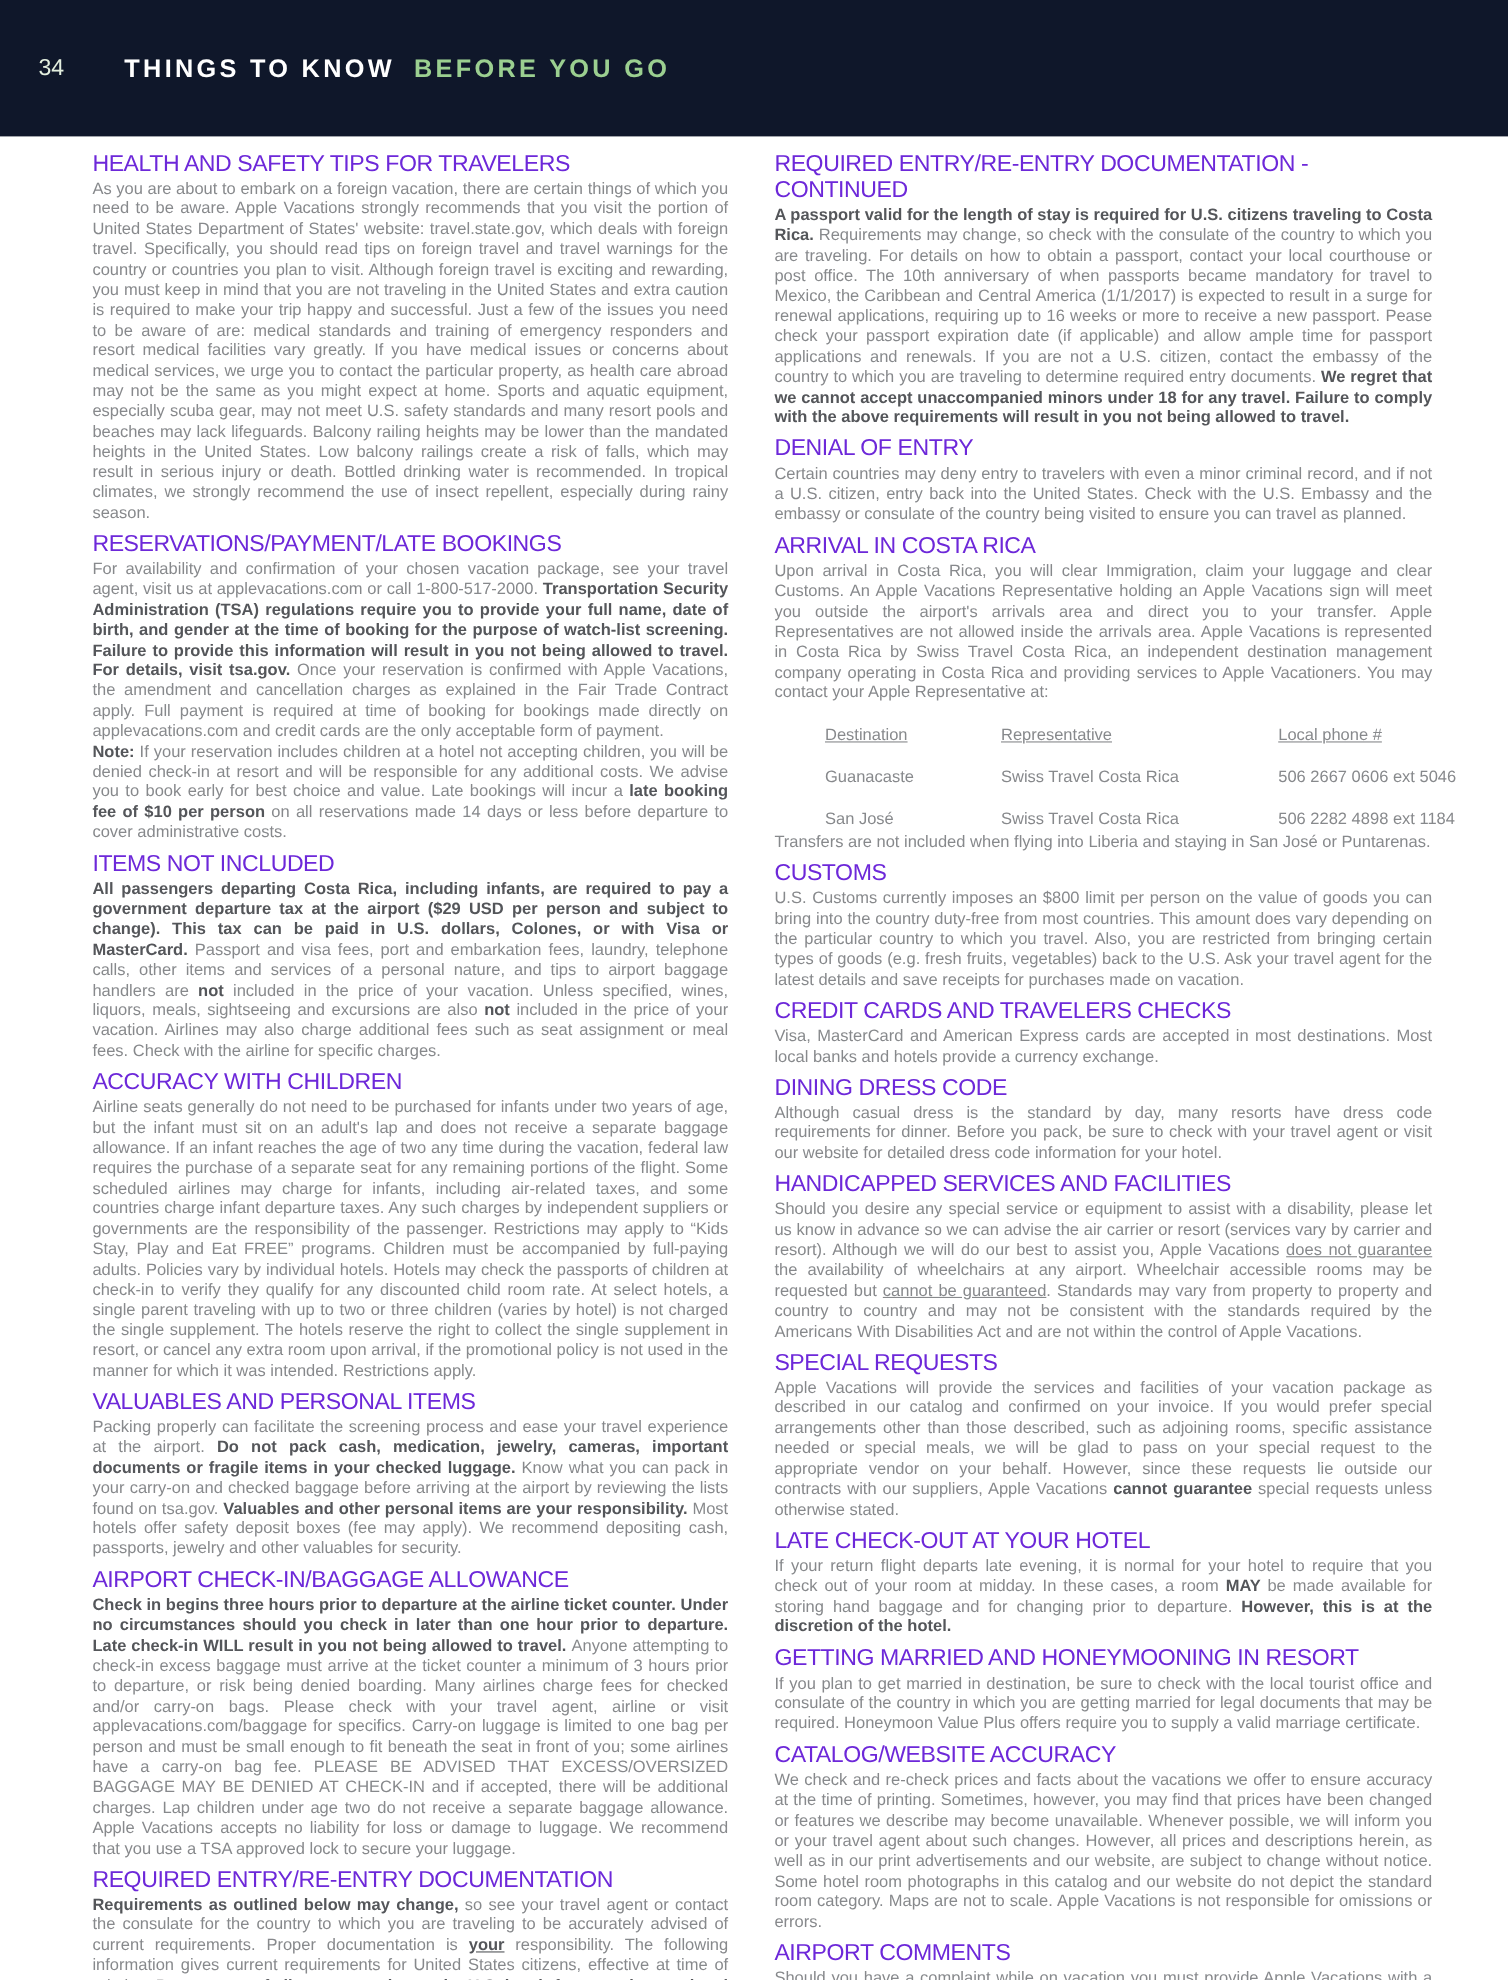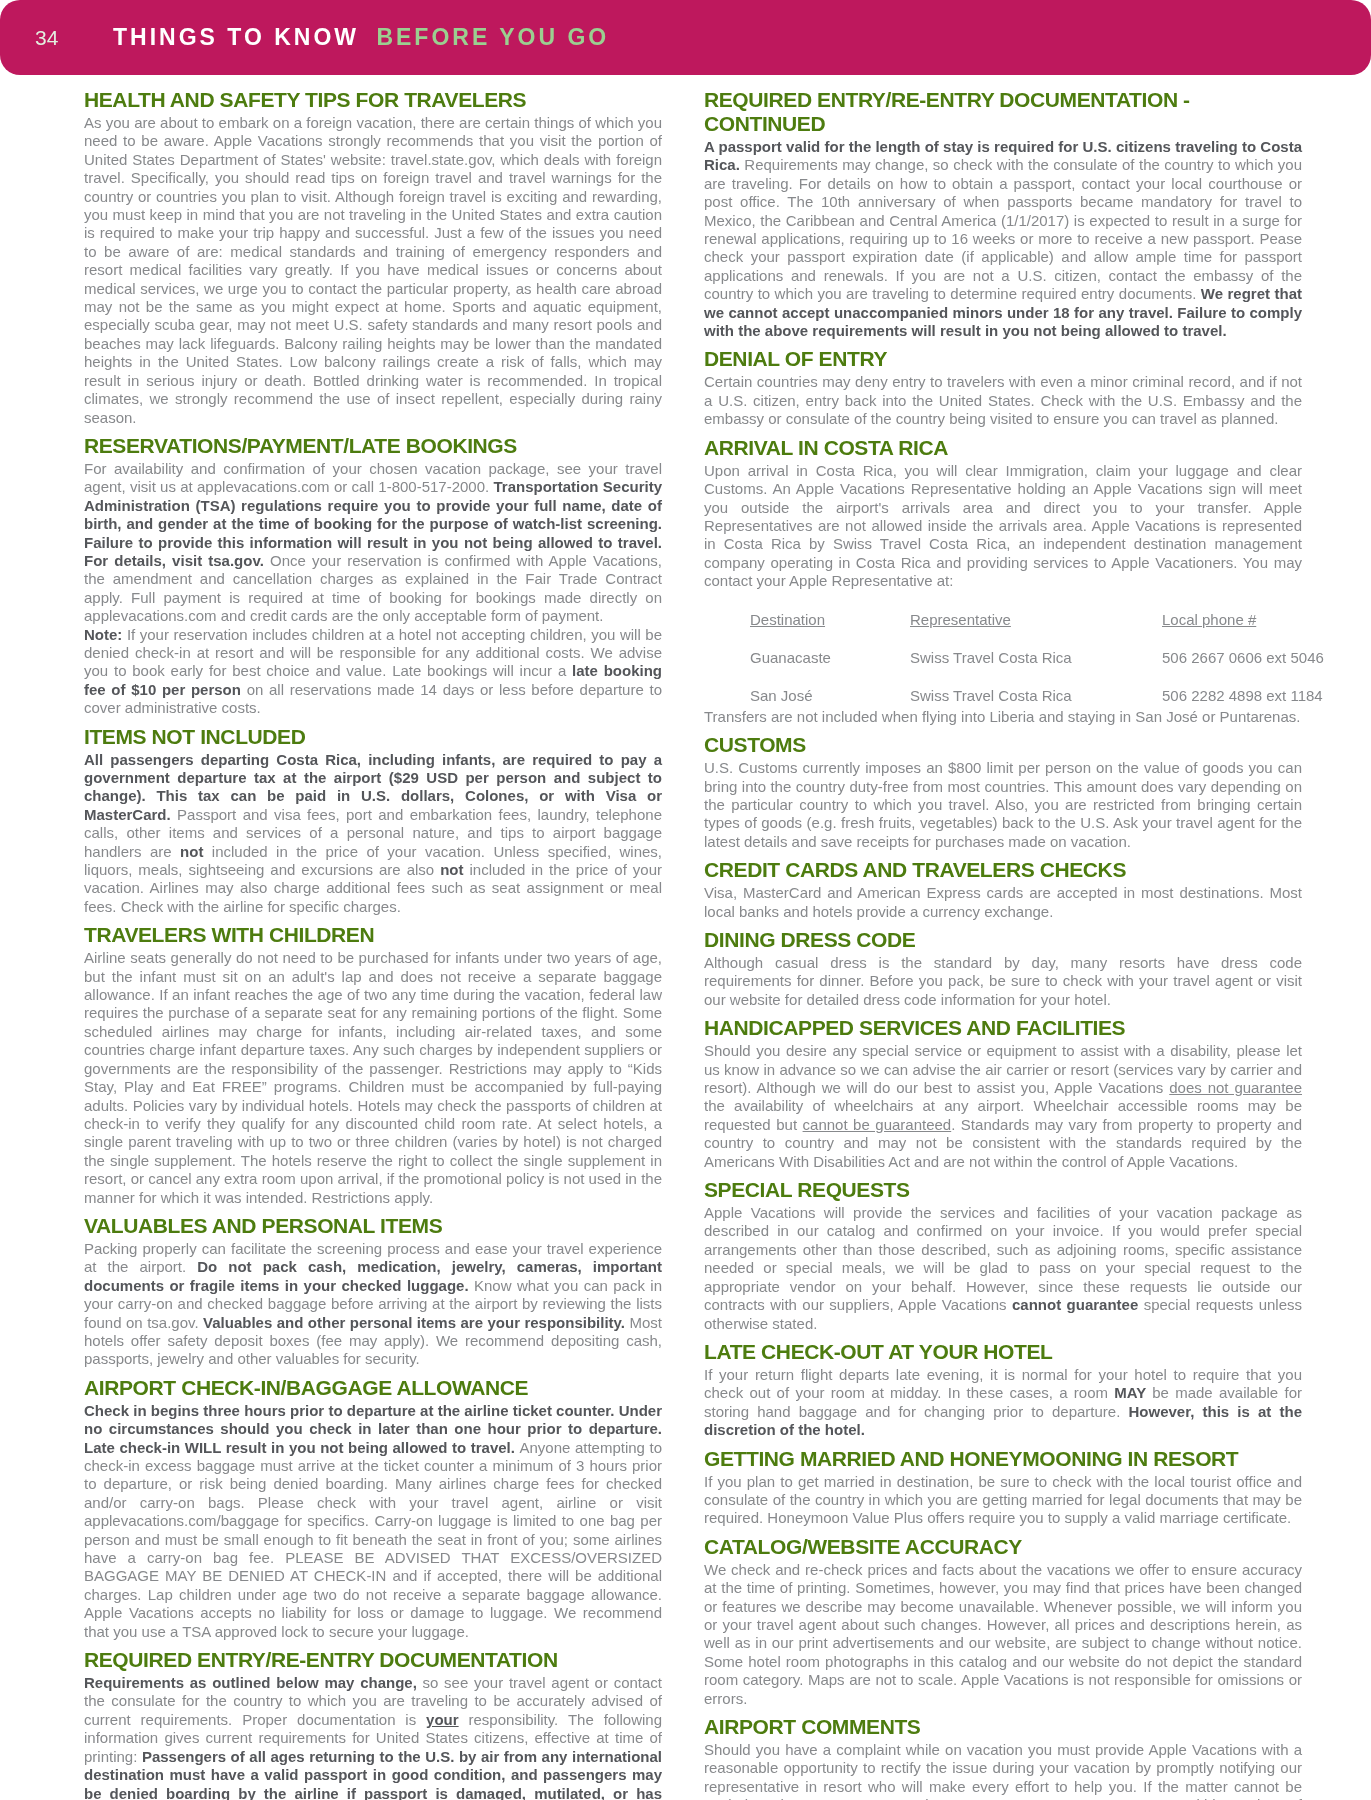--- a/index.html
+++ b/index.html
@@ -1,26 +1,26 @@
 <!DOCTYPE html>
 <html><head>
 <meta charset="utf-8">
 <style>
   html,body{margin:0;padding:0;background:#ffffff;}
   .page{position:relative;width:1371px;height:1800px;background:#ffffff;overflow:hidden;
         font-family:"Liberation Sans",sans-serif;}
-  .header{height:75px;background:#be185d;display:flex;align-items:center;border-radius:20px;}
+  .header{height:124px;background:#0f172a;display:flex;align-items:center;}
   .page-num{color:#e3efdf;font-size:21px;margin-left:35px;width:42px;flex:none;}
   .title{margin-left:36px;font-weight:bold;font-size:23px;letter-spacing:3px;white-space:nowrap;}
   .title-strong{color:#ffffff;}
   .title-light{color:#9bcf90;margin-left:8px;}
   .content{display:flex;padding:6px 0 0 84px;}
   .col{width:578px;flex:none;}
   .col-right{width:598px;margin-left:42px;}
-  h2.sec{color:#4d7c0f;font-size:21px;line-height:24px;font-weight:bold;
+  h2.sec{color:#6d28d9;font-size:21px;line-height:24px;font-weight:normal;
          margin:7px 0 2px 0;letter-spacing:-0.4px;}
   p.para{color:#87898c;font-size:15px;line-height:18.4px;margin:0;text-align:justify;
          text-justify:inter-word;}
   .b{font-weight:bold;color:#54565a;}
   .u{text-decoration:underline;}
   .tbl{margin:3px 0 2px 46px;color:#87898c;font-size:15px;line-height:18.4px;}
   .tbl-row{display:flex;margin-top:20px;}
   .tbl-c0{width:160px;flex:none;}
   .tbl-c1{width:252px;flex:none;}
   .tbl-c2{width:186px;flex:none;}
@@ -46,21 +46,21 @@
         <div class="section">
           <h2 class="sec">RESERVATIONS/PAYMENT/LATE BOOKINGS</h2>
           <p class="para"><span>For availability and confirmation of your chosen vacation package, see your travel agent, visit us at applevacations.com or call 1-800-517-2000. </span><span class="b ">Transportation Security Administration (TSA) regulations require you to provide your full name, date of birth, and gender at the time of booking for the purpose of watch-list screening. Failure to provide this information will result in you not being allowed to travel. For details, visit tsa.gov. </span><span>Once your reservation is confirmed with Apple Vacations, the amendment and cancellation charges as explained in the Fair Trade Contract apply. Full payment is required at time of booking for bookings made directly on applevacations.com and credit cards are the only acceptable form of payment.</span></p>
           <p class="para"><span class="b ">Note: </span><span>If your reservation includes children at a hotel not accepting children, you will be denied check-in at resort and will be responsible for any additional costs. We advise you to book early for best choice and value. Late bookings will incur a </span><span class="b ">late booking fee of $10 per person </span><span>on all reservations made 14 days or less before departure to cover administrative costs.</span></p>
         </div>
         <div class="section">
           <h2 class="sec">ITEMS NOT INCLUDED</h2>
           <p class="para"><span class="b ">All passengers departing Costa Rica, including infants, are required to pay a government departure tax at the airport ($29 USD per person and subject to change). This tax can be paid in U.S. dollars, Colones, or with Visa or MasterCard. </span><span>Passport and visa fees, port and embarkation fees, laundry, telephone calls, other items and services of a personal nature, and tips to airport baggage handlers are </span><span class="b ">not </span><span>included in the price of your vacation. Unless specified, wines, liquors, meals, sightseeing and excursions are also </span><span class="b ">not </span><span>included in the price of your vacation. Airlines may also charge additional fees such as seat assignment or meal fees. Check with the airline for specific charges.</span></p>
         </div>
         <div class="section">
-          <h2 class="sec">TRAVELERS WITH CHILDREN</h2>
+          <h2 class="sec">ACCURACY WITH CHILDREN</h2>
           <p class="para"><span>Airline seats generally do not need to be purchased for infants under two years of age, but the infant must sit on an adult's lap and does not receive a separate baggage allowance. If an infant reaches the age of two any time during the vacation, federal law requires the purchase of a separate seat for any remaining portions of the flight. Some scheduled airlines may charge for infants, including air-related taxes, and some countries charge infant departure taxes. Any such charges by independent suppliers or governments are the responsibility of the passenger. Restrictions may apply to “Kids Stay, Play and Eat FREE” programs. Children must be accompanied by full-paying adults. Policies vary by individual hotels. Hotels may check the passports of children at check-in to verify they qualify for any discounted child room rate. At select hotels, a single parent traveling with up to two or three children (varies by hotel) is not charged the single supplement. The hotels reserve the right to collect the single supplement in resort, or cancel any extra room upon arrival, if the promotional policy is not used in the manner for which it was intended. Restrictions apply.</span></p>
         </div>
         <div class="section">
           <h2 class="sec">VALUABLES AND PERSONAL ITEMS</h2>
           <p class="para"><span>Packing properly can facilitate the screening process and ease your travel experience at the airport. </span><span class="b ">Do not pack cash, medication, jewelry, cameras, important documents or fragile items in your checked luggage. </span><span>Know what you can pack in your carry-on and checked baggage before arriving at the airport by reviewing the lists found on tsa.gov. </span><span class="b ">Valuables and other personal items are your responsibility. </span><span>Most hotels offer safety deposit boxes (fee may apply). We recommend depositing cash, passports, jewelry and other valuables for security.</span></p>
         </div>
         <div class="section">
           <h2 class="sec">AIRPORT CHECK-IN/BAGGAGE ALLOWANCE</h2>
           <p class="para"><span class="b ">Check in begins three hours prior to departure at the airline ticket counter. Under no circumstances should you check in later than one hour prior to departure. Late check-in WILL result in you not being allowed to travel. </span><span>Anyone attempting to check-in excess baggage must arrive at the ticket counter a minimum of 3 hours prior to departure, or risk being denied boarding. Many airlines charge fees for checked and/or carry-on bags. Please check with your travel agent, airline or visit applevacations.com/baggage for specifics. Carry-on luggage is limited to one bag per person and must be small enough to fit beneath the seat in front of you; some airlines have a carry-on bag fee. PLEASE BE ADVISED THAT EXCESS/OVERSIZED BAGGAGE MAY BE DENIED AT CHECK-IN and if accepted, there will be additional charges. Lap children under age two do not receive a separate baggage allowance. Apple Vacations accepts no liability for loss or damage to luggage. We recommend that you use a TSA approved lock to secure your luggage.</span></p>
         </div>

